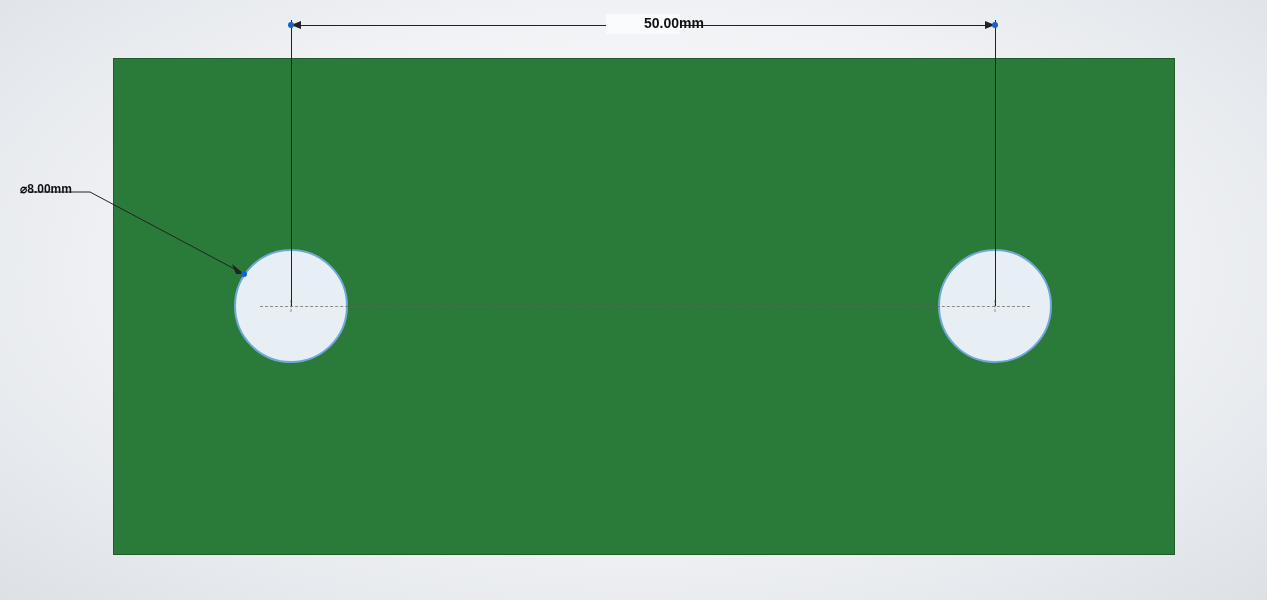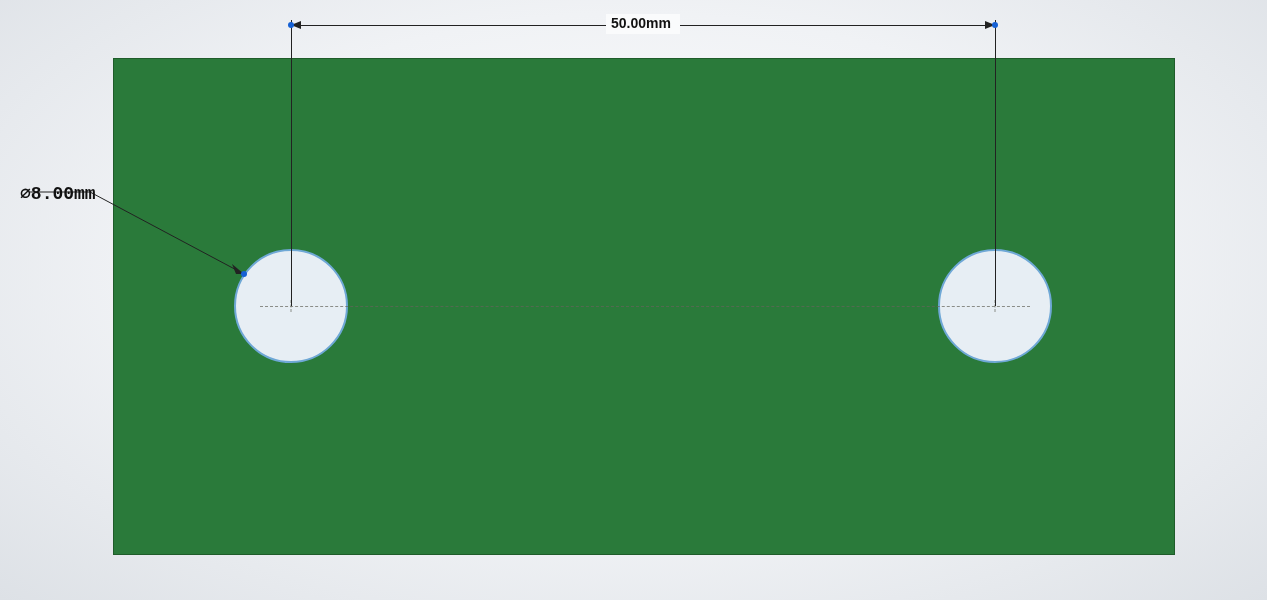--- a/index.html
+++ b/index.html
@@ -51,40 +51,40 @@
   }
   .arrow-left  { border-right: 10px solid #222; }
   .arrow-right { border-left: 10px solid #222; }
   .dim-label {
     position: absolute;
     background: transparent;
     font-size: 14px;
     font-weight: bold;
     color: #111;
     white-space: nowrap;
+    margin-left: 33px;
   }
   .dim-label-bg {
     position:absolute;
     background:#fafbfc;
   }
   .endpoint {
     position: absolute;
     width: 6px;
     height: 6px;
     border-radius: 50%;
     background: #1560d4;
     transform: translate(-50%, -50%);
   }
   .dia-label {
     position: absolute;
-    font-size: 18px;
+    font-size: 12px;
     font-weight: bold;
     color: #111;
     white-space: nowrap;
-    font-family: Liberation Mono, monospace;
   }
   svg.leader {
     position: absolute;
     left: 0; top: 0;
     overflow: visible;
   }
   .leader-arrowhead {
     fill: #222;
   }
 </style>

